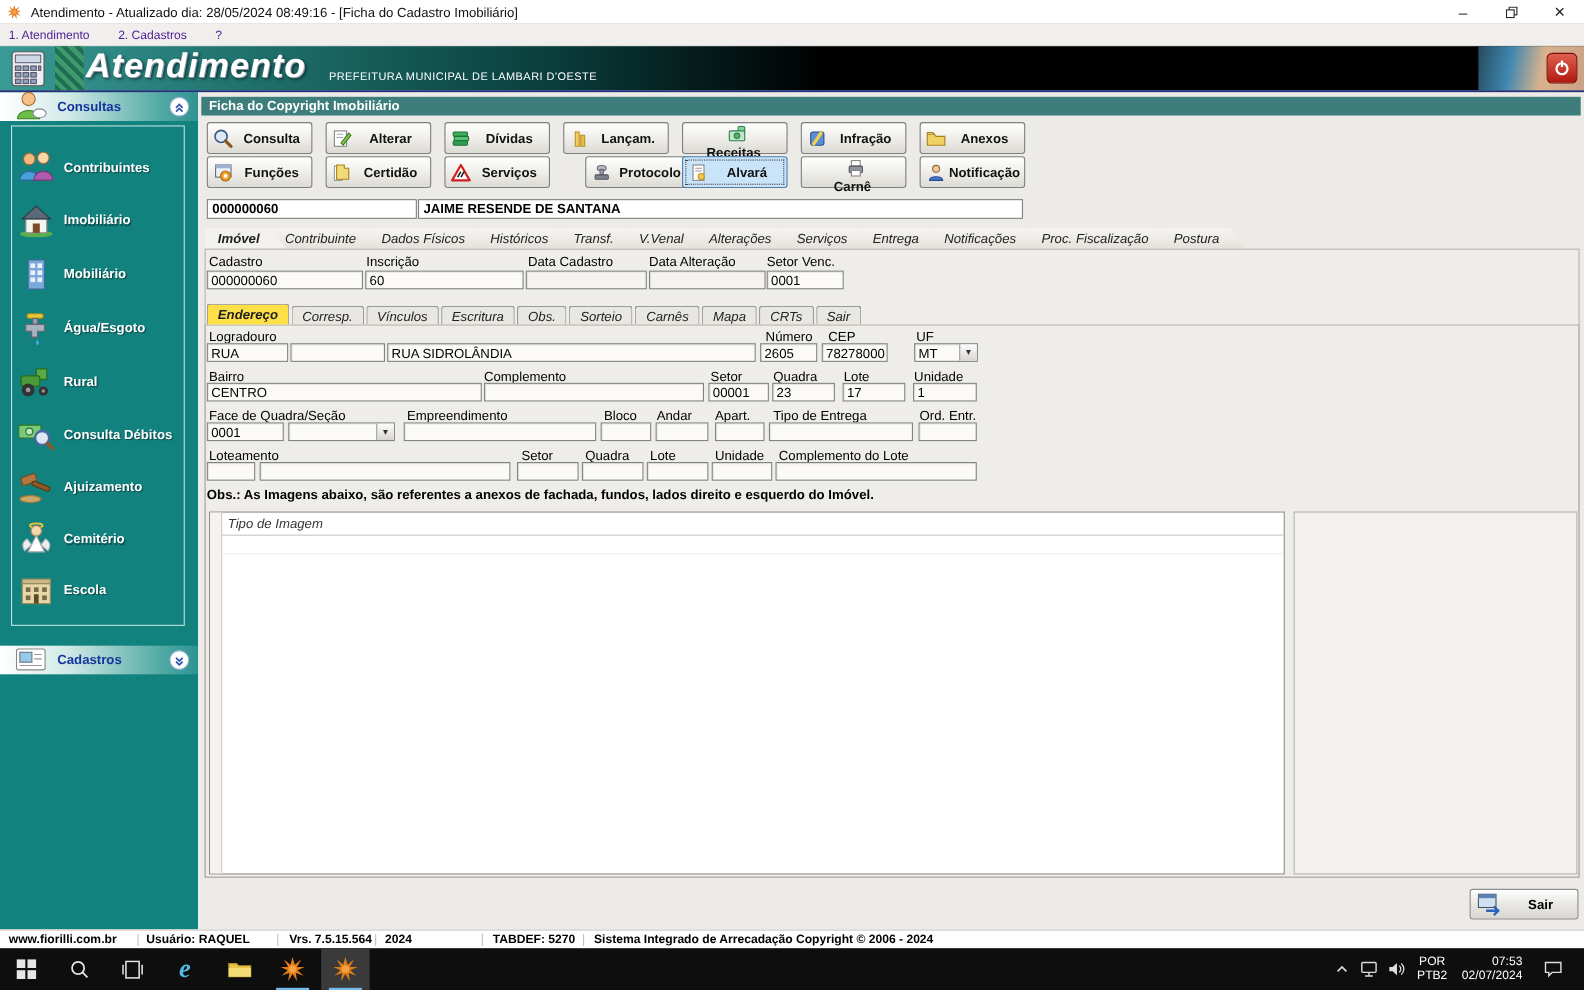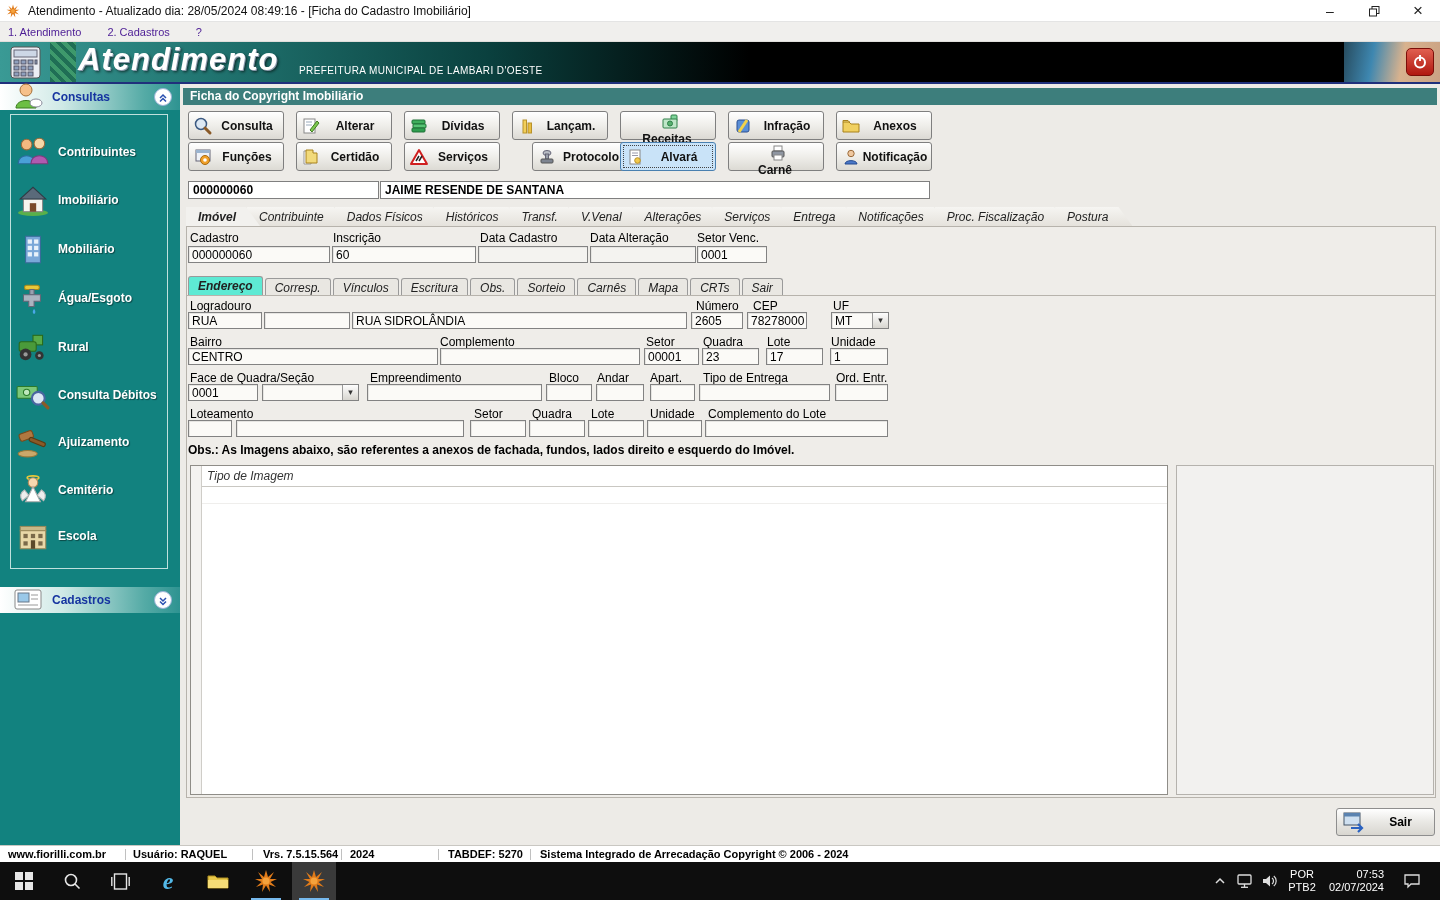--- a/index.html
+++ b/index.html
@@ -55,21 +55,21 @@
   .mtabs { position:absolute; left:6px; top:123px; height:19px; display:flex; }
   .mtab { position:relative; font-size:12px; font-style:italic; color:#222; padding:3px 24px 0 12px; margin-right:-13px;
     background:linear-gradient(#f6f5f2,#e5e2dc); clip-path:polygon(0 0,calc(100% - 14px) 0,100% 100%,0 100%); cursor:pointer;}
   .mtab.active { font-weight:bold; background:#f2f1ee; z-index:3; }
 
   .pagebox { position:absolute; left:6px; top:142px; width:1250px; height:572px; border:1px solid #b7b3ac; background:#efede9; }
   .subpage { position:absolute; left:6px; top:211px; width:1250px; height:503px; border:1px solid #b7b3ac; }
 
   .stabs { position:absolute; left:8px; top:192px; height:19px; display:flex; gap:2px; }
   .stab { font-size:12px; font-style:italic; color:#222; padding:2px 9px 0 9px; background:#e9e7e2; border:1px solid #9a9a9a; border-bottom:none; border-radius:3px 3px 0 0; height:17px; margin-top:2px; cursor:pointer;}
-  .stab.active { font-weight:bold; background:#5eead4; height:19px; margin-top:0; z-index:2;}
+  .stab.active { font-weight:bold; background:#fde047; height:19px; margin-top:0; z-index:2;}
 
   .lbl { position:absolute; font-size:12px; color:#000; white-space:nowrap; }
   .tb { position:absolute; height:17px; background:#fbfaf7; border:1px solid #828282; box-shadow:inset 1px 1px 0 #e6e5e2; font-size:12px; line-height:14px; padding:1px 3px; white-space:nowrap; overflow:hidden; }
   .combo { display:flex; padding:0; }
   .combo .cval { flex:1; padding:1px 3px; line-height:14px;}
   .combo .carr { width:16px; background:linear-gradient(#fdfdfd,#d8d6d0); border-left:1px solid #9a9a9a; text-align:center; font-size:9px; line-height:15px; color:#333; cursor:pointer;}
 
   .obsline { position:absolute; font-size:12px; font-weight:bold; color:#000; }
 
   .grid { position:absolute; left:10px; top:381px; width:978px; height:330px; background:#fff; border:1px solid #8f8d88; }

